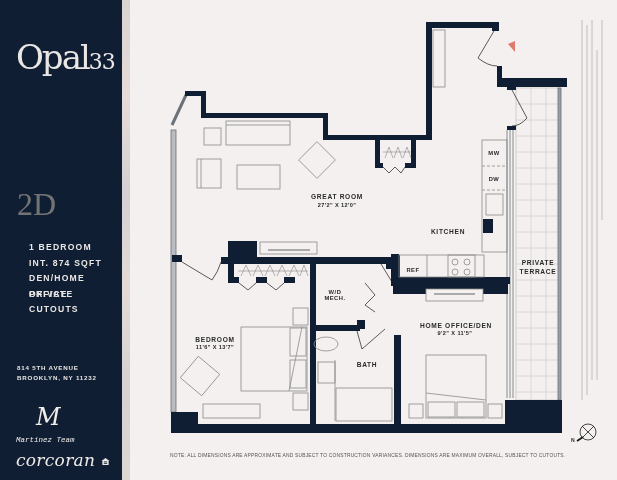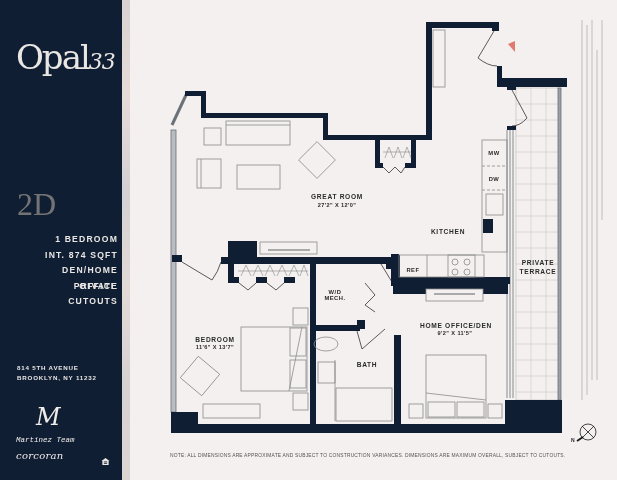--- a/index.html
+++ b/index.html
@@ -1,27 +1,27 @@
 <!DOCTYPE html>
 <html><head>
 <meta charset="utf-8">
 <style>
   html,body{margin:0;padding:0;}
   body{width:617px;height:480px;overflow:hidden;background:#f3f0ef;position:relative;font-family:"Liberation Sans",sans-serif;}
   .sidebar{position:absolute;left:0;top:0;width:122px;height:480px;background:#0f1e33;color:#e9e6e4;}
   .opal-strip{position:absolute;left:122px;top:0;width:8px;height:480px;background:linear-gradient(180deg,#d8d3d1 0%,#e6dcd8 20%,#d4d0d4 40%,#e3dad6 60%,#d6d2d2 80%,#dcd6d3 100%);}
   .logo{position:absolute;left:16px;top:40px;font-family:"DejaVu Serif",serif;font-size:34px;font-weight:200;letter-spacing:-2px;color:#e9e6e4;line-height:1;}
-  .logo small{font-size:22px;letter-spacing:-1px;font-style:italic;}
+  .logo small{font-size:22px;letter-spacing:-1px;}
   .unit{position:absolute;left:17px;top:188px;font-family:"Liberation Serif",serif;font-size:32px;color:#737373;line-height:1;}
-  .specs{position:absolute;left:17px;top:228px;margin:4px;padding:0;list-style:none;text-align:right;}
+  .specs{position:absolute;left:17px;top:228px;margin:12px;padding:0;list-style:none;}
   .specs li{font-size:8.6px;font-weight:bold;letter-spacing:1.2px;color:#e9e6e4;height:15.5px;line-height:15.5px;}
   .address{position:absolute;left:17px;top:363px;font-size:6.2px;font-weight:bold;letter-spacing:0.8px;line-height:10px;color:#e9e6e4;}
   .m-mark{position:absolute;left:36px;top:403px;font-family:"DejaVu Serif",serif;font-style:italic;font-size:24px;color:#f0ece9;}
   .team{position:absolute;left:16px;top:436px;font-family:Liberation Mono, monospace;font-style:italic;font-size:7.5px;color:#f0ece9;}
-  .brand{position:absolute;left:16px;top:450px;font-family:"DejaVu Serif",serif;font-style:italic;font-size:10px;color:#f0ece9;letter-spacing:0.3px;}
+  .brand{position:absolute;left:16px;top:450px;font-family:"DejaVu Serif",serif;font-style:italic;font-size:17px;color:#f0ece9;letter-spacing:0.3px;}
   .eho{position:absolute;left:101px;top:457px;width:9px;height:9px;}
   .plan{position:absolute;left:130px;top:0;width:487px;height:480px;}
   .lbl{position:absolute;font-size:6.6px;font-weight:bold;letter-spacing:0.7px;color:#2a2a2a;text-align:center;white-space:nowrap;}
   .dim{position:absolute;font-size:5.6px;font-weight:bold;letter-spacing:0.4px;color:#2a2a2a;text-align:center;white-space:nowrap;}
   .small{position:absolute;font-size:5.8px;font-weight:bold;letter-spacing:0.5px;color:#2a2a2a;text-align:center;white-space:nowrap;}
   .note{position:absolute;left:170px;top:453px;font-size:4.9px;letter-spacing:0.2px;color:#555;white-space:nowrap;}
   .disclaimer{position:absolute;left:577px;top:20px;width:28px;height:380px;}
   .disclaimer div{position:absolute;right:0;width:2px;background:#d9d6d4;}
 </style>
 </head>

